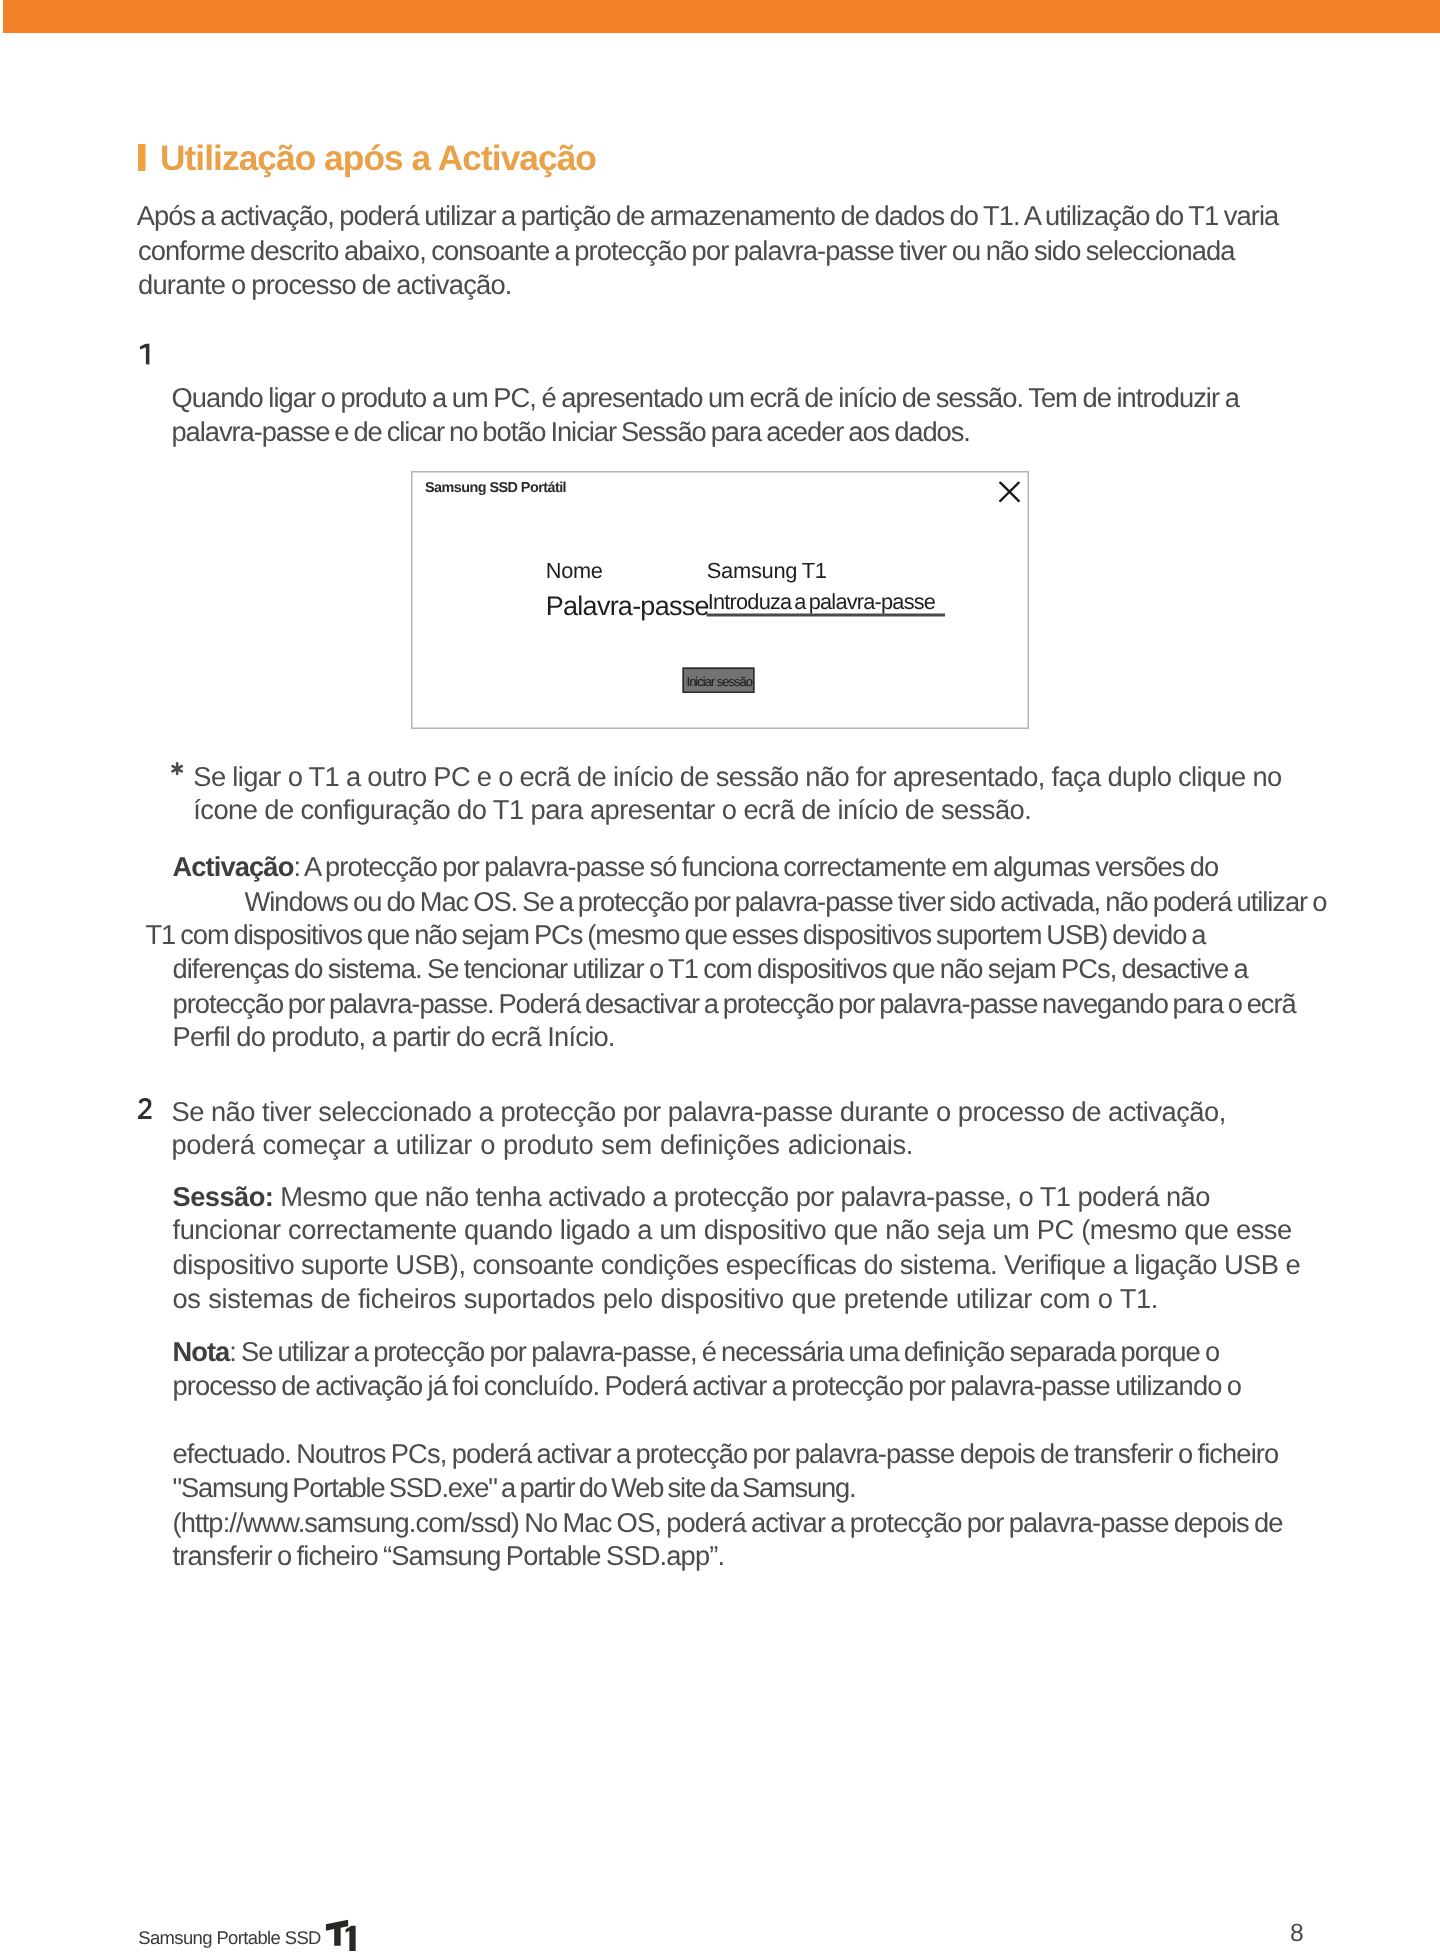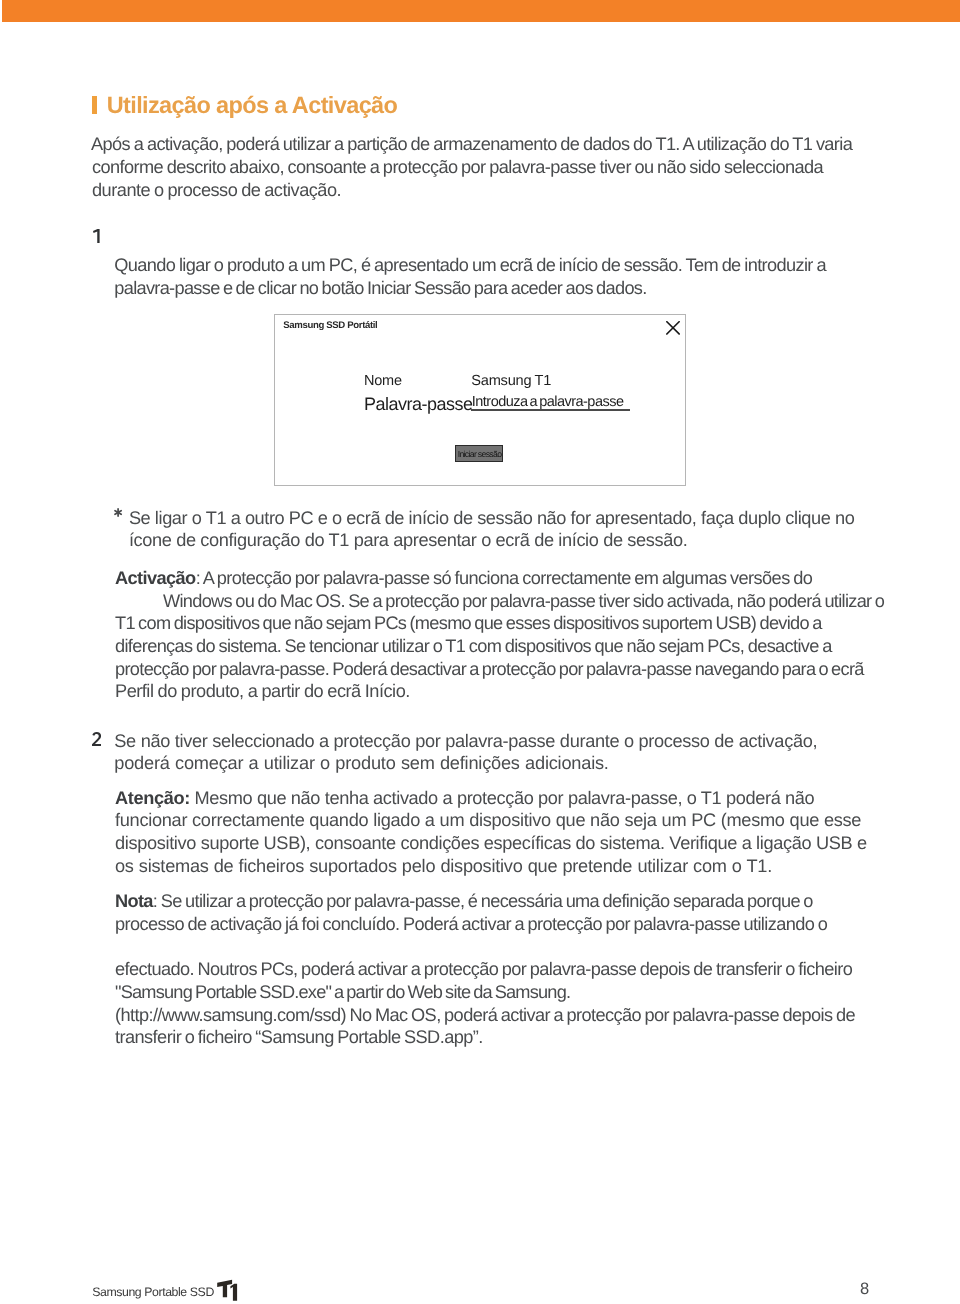--- a/index.html
+++ b/index.html
@@ -91,35 +91,35 @@
         </g>
         <circle cx="4.1" cy="4.5" r="1.5" fill="#4a4c4e"></circle>
       </svg>
       <span class="vh">*</span>
     </div>
   <div class="tx" style="left:128.9px;top:508.6px;letter-spacing:-0.402px;word-spacing:-0.117px;">Se ligar o T1 a outro PC e o ecrã de início de sessão não for apresentado, faça duplo clique no</div>
   <div class="tx" style="left:128.9px;top:531.4px;letter-spacing:-0.366px;word-spacing:-0.044px;">ícone de configuração do T1 para apresentar o ecrã de início de sessão.</div>
 
   <div class="tx" style="left:115.0px;top:568.9px;letter-spacing:-0.59px;word-spacing:-0.916px;"><b>Activação</b><span>: A protecção por palavra-passe só funciona correctamente em algumas versões do</span></div>
   <div class="tx" style="left:115.0px;top:591.6px;letter-spacing:-0.69px;word-spacing:-0.971px;margin-left:48px;">Windows ou do Mac OS. Se a protecção por palavra-passe tiver sido activada, não poderá utilizar o</div>
-  <div class="tx" style="left:115.0px;top:614.3px;letter-spacing:-0.7px;word-spacing:-1.059px;text-align:center;">T1 com dispositivos que não sejam PCs (mesmo que esses dispositivos suportem USB) devido a</div>
+  <div class="tx" style="left:97px;top:614.3px;letter-spacing:-0.7px;word-spacing:-1.059px;text-align:center;">T1 com dispositivos que não sejam PCs (mesmo que esses dispositivos suportem USB) devido a</div>
   <div class="tx" style="left:115.0px;top:637.0px;letter-spacing:-0.641px;word-spacing:-0.885px;">diferenças do sistema. Se tencionar utilizar o T1 com dispositivos que não sejam PCs, desactive a</div>
   <div class="tx" style="left:115.0px;top:659.7px;letter-spacing:-0.676px;word-spacing:-1.252px;">protecção por palavra-passe. Poderá desactivar a protecção por palavra-passe navegando para o ecrã</div>
   <div class="tx" style="left:115.0px;top:682.4px;letter-spacing:-0.502px;word-spacing:-0.44px;">Perfil do produto, a partir do ecrã Início.</div>
 
   <div class="num" style="left:91.6px;top:731.9px;">
       <svg width="9.8" height="14.2" viewBox="0 0 9.8 14.2" aria-hidden="true">
         <path fill="#2e3032" d="M0.35 2.95 C0.9 1.05 2.5 0 4.75 0 C7.25 0 9.1 1.5 9.1 3.85 C9.1 5.5 8.25 6.85 6.3 8.7 L2.95 11.95 L9.45 11.95 L9.45 14.2 L0 14.2 L0 12.35 L4.75 7.6 C6.2 6.15 6.75 5.2 6.75 4.05 C6.75 2.7 5.9 1.95 4.6 1.95 C3.35 1.95 2.6 2.6 2.35 3.8 Z"></path>
       </svg>
       <span class="vh">2</span>
     </div>
   <div class="tx" style="left:114.3px;top:731.5px;letter-spacing:-0.337px;word-spacing:0.046px;">Se não tiver seleccionado a protecção por palavra-passe durante o processo de activação,</div>
   <div class="tx" style="left:114.3px;top:754.2px;letter-spacing:-0.211px;word-spacing:0.505px;">poderá começar a utilizar o produto sem definições adicionais.</div>
 
-  <div class="tx" style="left:115.0px;top:788.5px;letter-spacing:-0.366px;word-spacing:-0.048px;"><b>Atenção:</b><span> Mesmo que não tenha activado a protecção por palavra-passe, o T1 poderá não</span></div>
+  <div class="tx" style="left:115.0px;top:788.5px;letter-spacing:-0.366px;word-spacing:-0.048px;"><b>Sessão:</b><span> Mesmo que não tenha activado a protecção por palavra-passe, o T1 poderá não</span></div>
   <div class="tx" style="left:115.0px;top:811.2px;letter-spacing:-0.297px;word-spacing:0.16px;">funcionar correctamente quando ligado a um dispositivo que não seja um PC (mesmo que esse</div>
   <div class="tx" style="left:115.0px;top:833.9px;letter-spacing:-0.354px;word-spacing:-0.015px;">dispositivo suporte USB), consoante condições específicas do sistema. Verifique a ligação USB e</div>
   <div class="tx" style="left:115.0px;top:856.6px;letter-spacing:-0.249px;word-spacing:0.331px;">os sistemas de ficheiros suportados pelo dispositivo que pretende utilizar com o T1.</div>
 
   <div class="tx" style="left:115.0px;top:892.0px;letter-spacing:-0.643px;word-spacing:-0.986px;"><b>Nota</b><span>: Se utilizar a protecção por palavra-passe, é necessária uma definição separada porque o</span></div>
   <div class="tx" style="left:115.0px;top:914.7px;letter-spacing:-0.604px;word-spacing:-0.891px;">processo de activação já foi concluído. Poderá activar a protecção por palavra-passe utilizando o</div>
   <div class="tx" style="left:115.0px;top:960.1px;letter-spacing:-0.599px;word-spacing:-0.9px;">efectuado. Noutros PCs, poderá activar a protecção por palavra-passe depois de transferir o ficheiro</div>
   <div class="tx" style="left:115.0px;top:982.8px;letter-spacing:-0.789px;word-spacing:-1.354px;">"Samsung Portable SSD.exe" a partir do Web site da Samsung.</div>
   <div class="tx" style="left:115.0px;top:1005.5px;letter-spacing:-0.594px;word-spacing:-0.98px;">(http://www.samsung.com/ssd) No Mac OS, poderá activar a protecção por palavra-passe depois de</div>
   <div class="tx" style="left:115.0px;top:1028.2px;letter-spacing:-0.563px;word-spacing:-0.983px;">transferir o ficheiro “Samsung Portable SSD.app”.</div>

